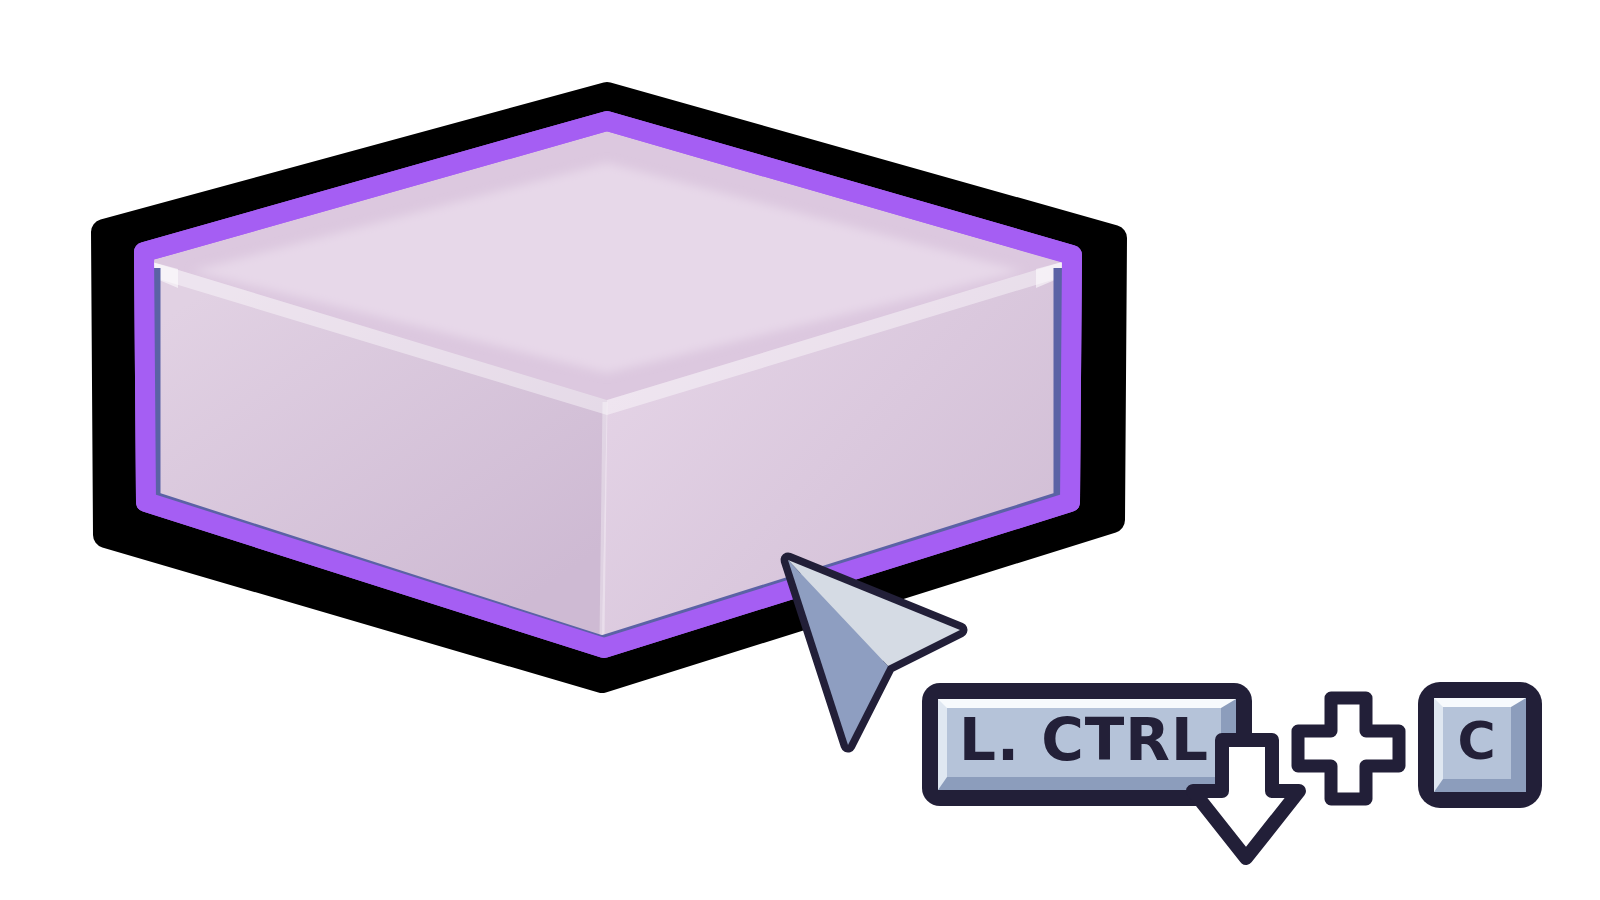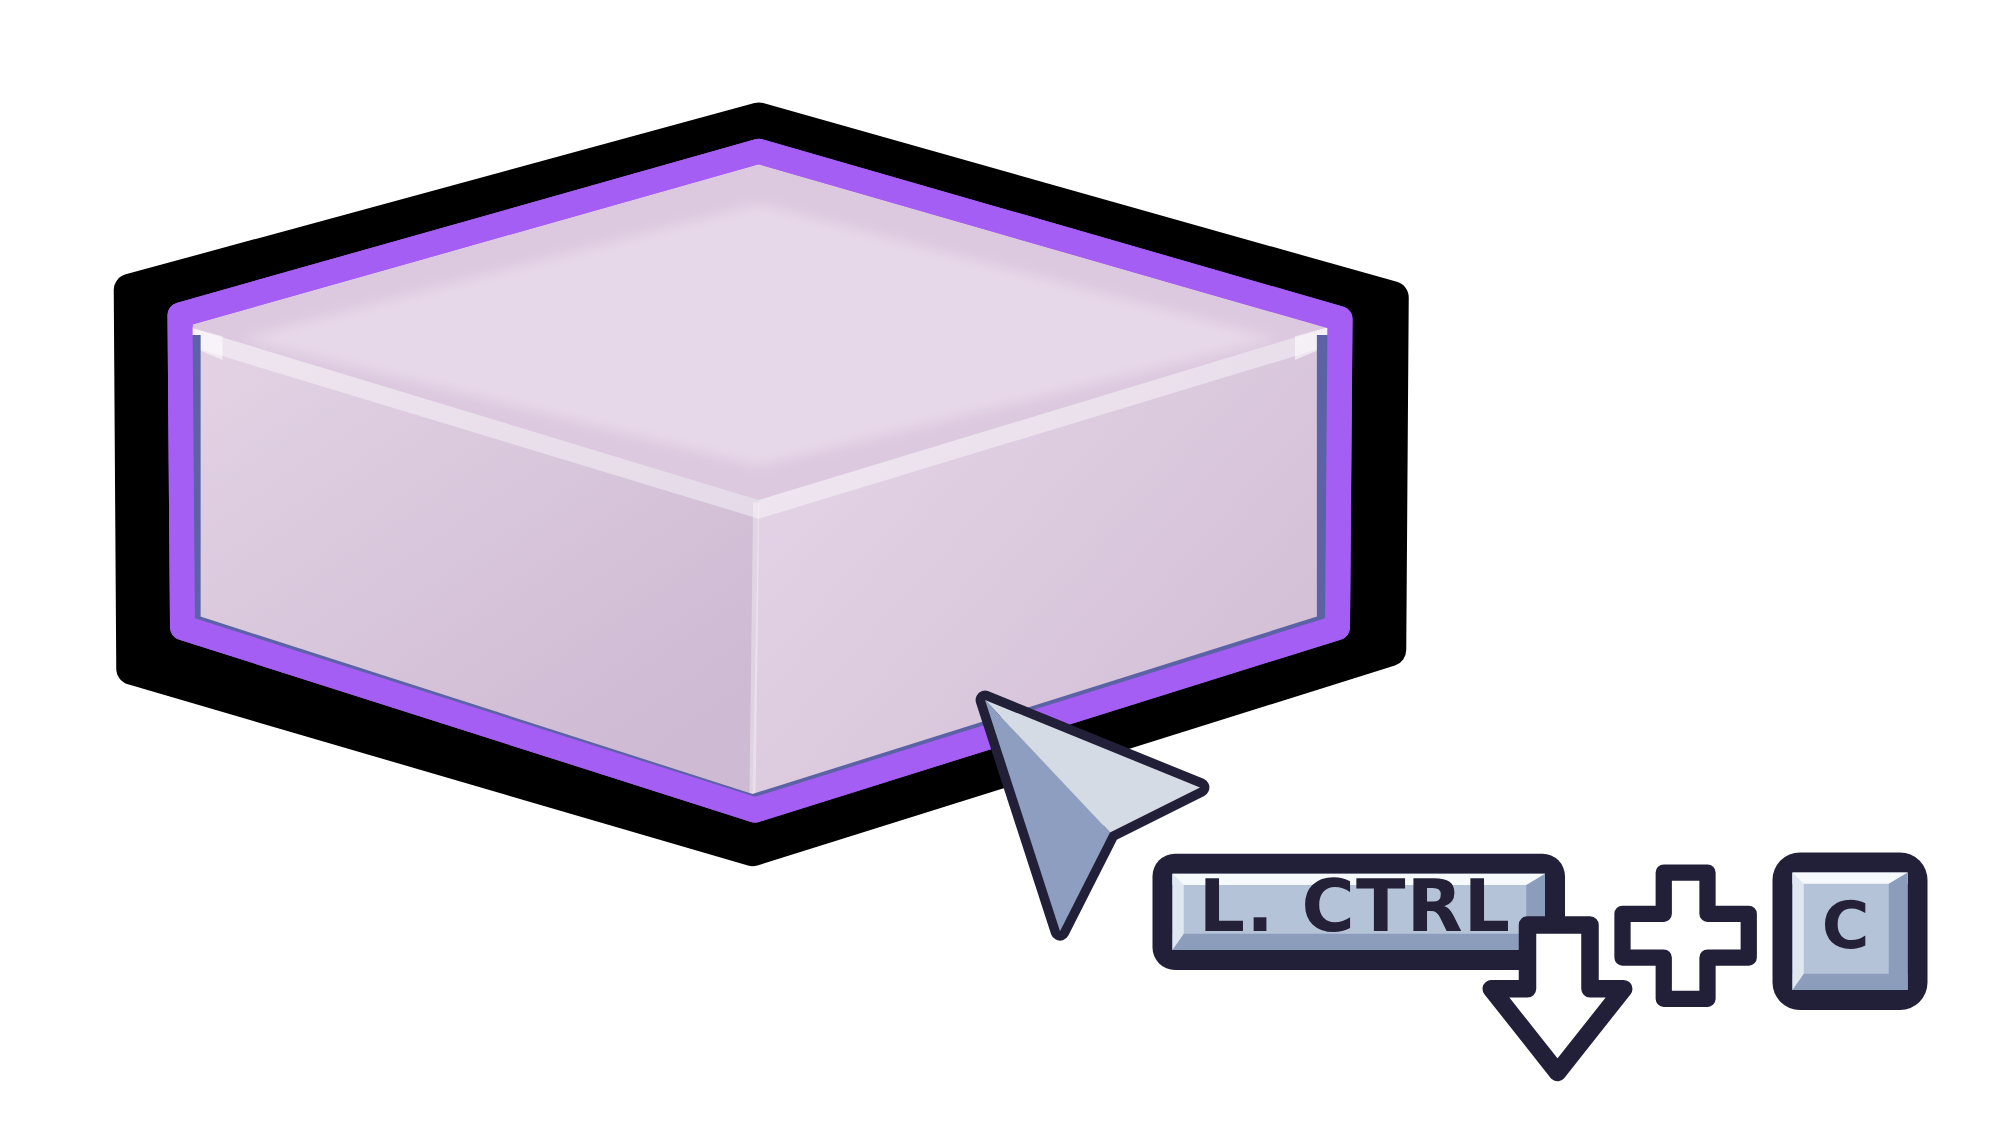--- a/index.html
+++ b/index.html
@@ -33,21 +33,21 @@
     z-index: 20;
     background: var(--color-outline-dark);
     border-radius: 18px;
     padding: 16px;
     box-sizing: border-box;
   }
   .key-ctrl {
     left: 922px;
     top: 683px;
     width: 330px;
-    height: 93px;
+    height: 123px;
   }
   .key-c {
     left: 1418px;
     top: 682px;
     width: 124px;
     height: 126px;
     border-radius: 22px;
   }
   .key-face {
     width: 100%;

